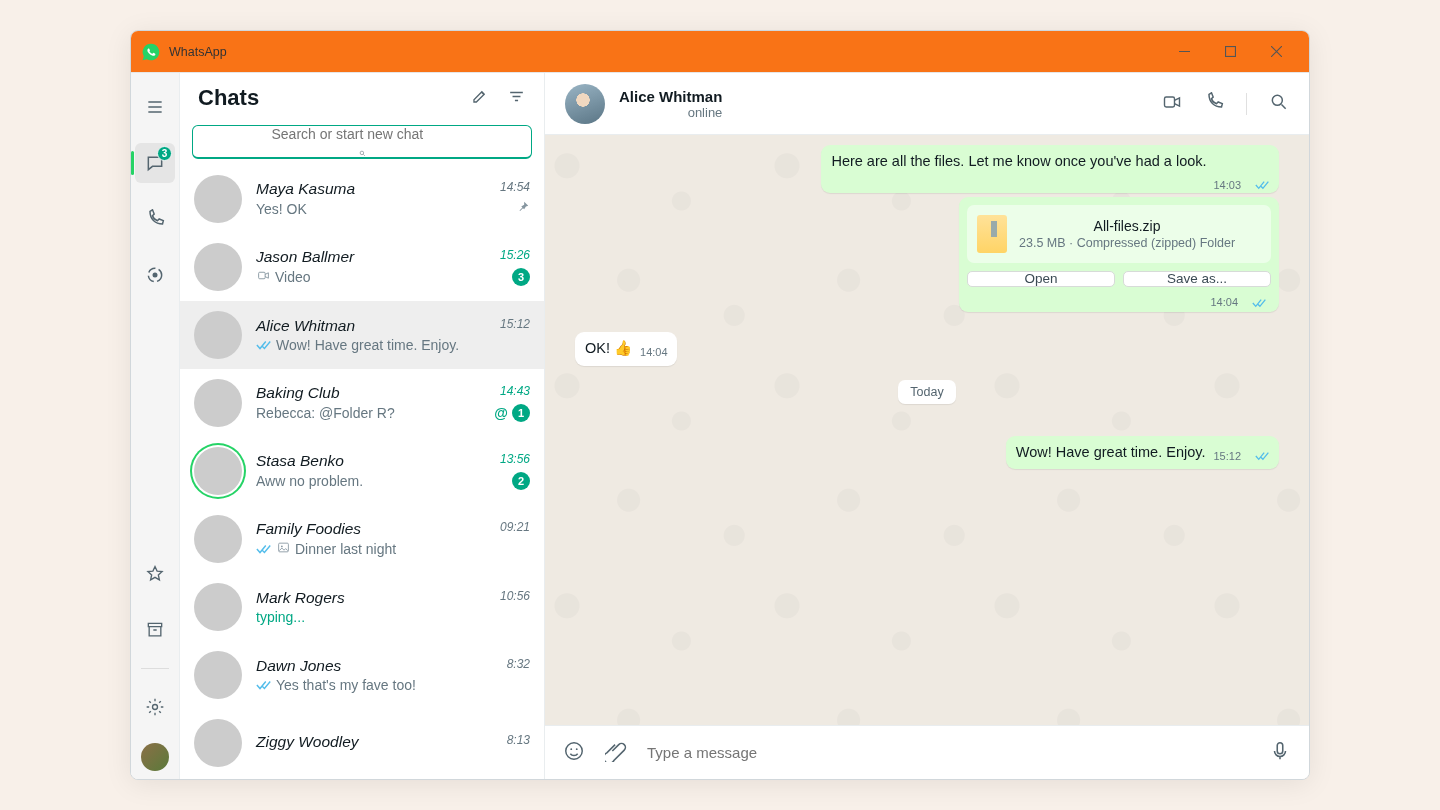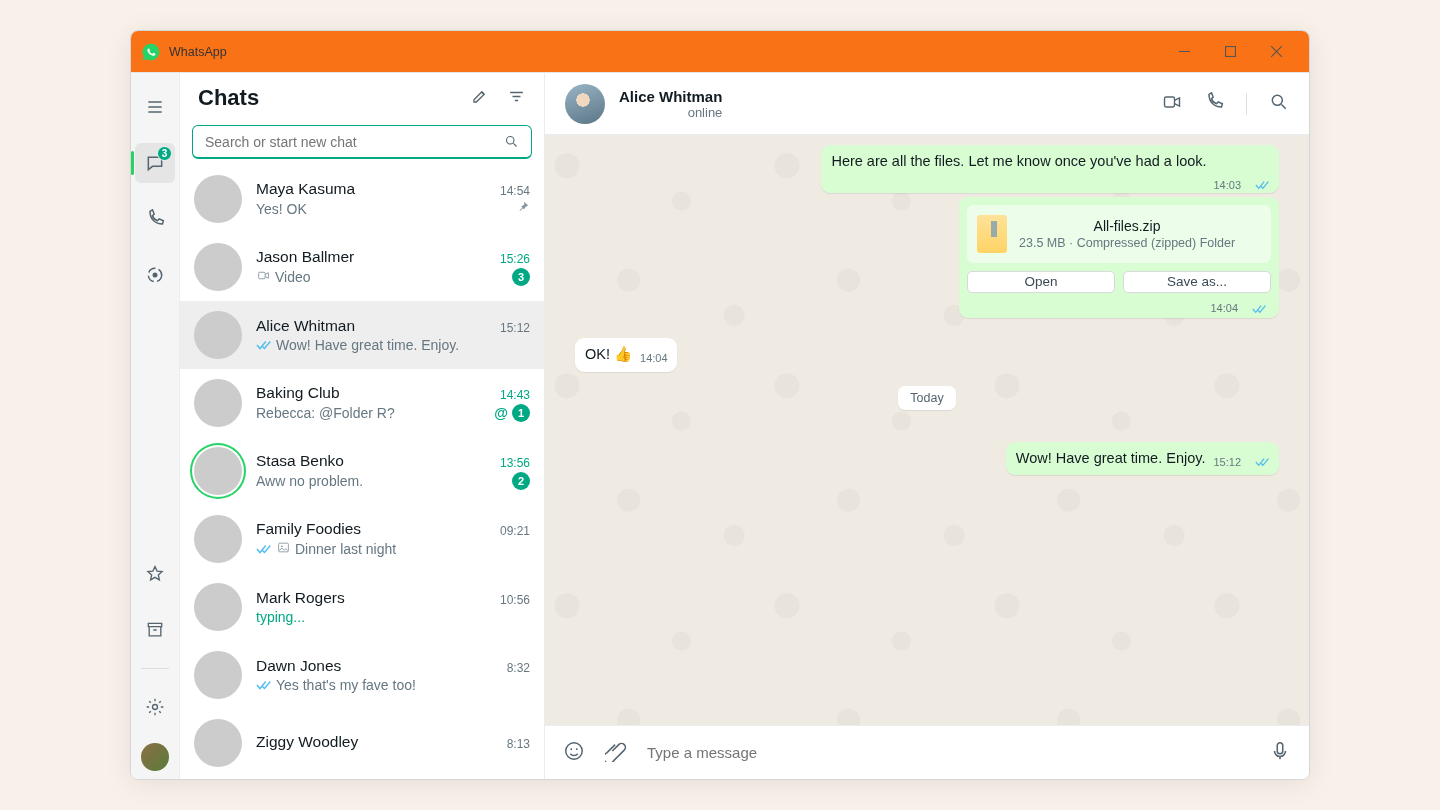--- a/index.html
+++ b/index.html
@@ -35,30 +35,30 @@
 .rail .spacer{flex:1;}
 .rail .avatar-sm{width:28px;height:28px;border-radius:50%;background:linear-gradient(135deg,#8b6f47,#5a7a3a);margin-bottom:8px;}
 .rail .divider{width:28px;height:1px;background:#ddd;margin:2px 0;}
 
 
 .chatlist{width:366px;background:#fff;border-left:1px solid var(--wa-border);border-right:1px solid var(--wa-border);display:flex;flex-direction:column;}
 .cl-head{padding:12px 18px 10px;display:flex;align-items:center;}
 .cl-head h1{font-size:22px;font-weight:700;color:var(--text-primary);}
 .cl-head .actions{margin-left:auto;display:flex;gap:18px;color:#54656f;}
 .cl-head .actions svg{width:19px;height:19px;}
-.search{margin:4px 12px 6px;height:34px;border:1px solid #00a884;border-bottom-width:2px;border-radius:6px;display:flex;align-items:center;padding:0 12px;gap:8px;}
+.search{margin:4px 12px 6px;height:34px;border:1px solid #00a884;border-bottom-width:2px;border-radius:6px;display:flex;align-items:center;padding:0 12px;gap:8px;flex-direction:column;}
 .search input{flex:1;border:none;outline:none;font-size:14px;color:#3b4a54;}
 .search svg{width:15px;height:15px;color:#54656f;}
 .items{flex:1;overflow-y:auto;}
 .item{display:flex;padding:10px 14px;gap:14px;align-items:center;cursor:pointer;}
 .item.selected{background:#eee;}
 .item .av{width:48px;height:48px;border-radius:50%;background:#ccc;flex-shrink:0;position:relative;}
 .item .av.story{box-shadow:0 0 0 2px #fff, 0 0 0 4px #25d366;}
 .item .col{flex:1;min-width:0;}
-.item .row1{display:flex;align-items:flex-end;}
+.item .row1{display:flex;align-items:flex-start;font-style:italic;}
 .item .name{font-size:15.5px;font-weight:500;color:var(--text-primary);}
 .item .time{margin-left:auto;font-size:12px;color:var(--text-secondary);}
 .item .time.unread{color:var(--unread);font-weight:500;}
 .item .row2{display:flex;align-items:center;gap:4px;margin-top:2px;}
 .item .preview{font-size:14px;color:var(--text-secondary);white-space:nowrap;overflow:hidden;text-overflow:ellipsis;flex:1;}
 .item .preview.typing{color:var(--unread);}
 .item .badge{background:var(--unread);color:#fff;font-size:11px;font-weight:600;min-width:18px;height:18px;border-radius:9px;display:flex;align-items:center;justify-content:center;padding:0 4px;}
 .item .mention{color:var(--unread);font-size:14px;font-weight:600;}
 .item .pin{color:#8696a0;}
 .ticks{display:inline-flex;align-items:center;color:#53bdeb;}
@@ -101,21 +101,21 @@
 .bubble .txt{display:inline;}
 .bubble .meta{display:inline-flex;align-items:center;gap:14px;font-size:11px;color:#667781;margin-left:8px;float:right;position:relative;top:6px;}
 .bubble .meta .ticks svg{width:15px;height:12px;}
 .bubble.file{padding:8px;width:320px;}
 .file-box{background:rgba(255,255,255,.5);border-radius:7px;padding:10px;display:flex;gap:12px;align-items:center;}
 .fico{width:30px;height:38px;background:linear-gradient(180deg,#ffe299,#ffd466);border-radius:3px;position:relative;}
 .fico::after{content:"";position:absolute;left:14px;top:6px;width:6px;height:16px;background:#9aa;}
 .file-box .fn{font-size:14px;font-weight:500;color:var(--text-primary);text-align:center;}
 .file-box .fd{font-size:12.5px;color:var(--text-secondary);}
 .file-btns{display:flex;gap:8px;margin-top:8px;}
-.file-btn{flex:1;height:22px;background:#fff;border:1px solid #d7dbd8;border-radius:5px;font-size:13.5px;color:#3b4a54;display:flex;align-items:center;justify-content:center;cursor:pointer;}
+.file-btn{flex:1;height:16px;background:#fff;border:1px solid #d7dbd8;border-radius:5px;font-size:13.5px;color:#3b4a54;display:flex;align-items:center;justify-content:center;cursor:pointer;}
 .bubble.img{padding:4px;width:330px;}
 .photo{width:100%;height:206px;border-radius:7px;background:linear-gradient(180deg,#7fb3e0 0%,#a8cce8 40%,#8fa876 55%,#6b8a5a 70%,#a89878 100%);position:relative;overflow:hidden;}
 .photo::before{content:"";position:absolute;right:18%;top:40%;width:48%;height:25%;background:linear-gradient(100deg,transparent,#bab09a 35%,#9a9080);clip-path:polygon(0 100%,35% 25%,60% 55%,85% 0,100% 100%);}
 .photo::after{content:"";position:absolute;right:12%;top:18%;width:60px;height:24px;background:#fff;opacity:.88;border-radius:50%;filter:blur(1px);}
 .caption{padding:6px 6px 2px;font-size:14.5px;}
 .react{position:absolute;bottom:-9px;left:10px;background:#fff;border-radius:11px;padding:1px 4px;font-size:12px;box-shadow:0 1px 2px rgba(0,0,0,.15);}
 .date-chip{align-self:center;background:#fff;border-radius:7px;padding:5px 12px;font-size:12.5px;color:#54656f;box-shadow:0 1px 1px rgba(0,0,0,.08);margin:10px 0;}
 
 .composer{height:54px;background:#fff;border-top:1px solid var(--wa-border);display:flex;align-items:center;padding:0 18px;gap:20px;}
 .composer input{flex:1;border:none;outline:none;font-size:15px;color:#3b4a54;}

